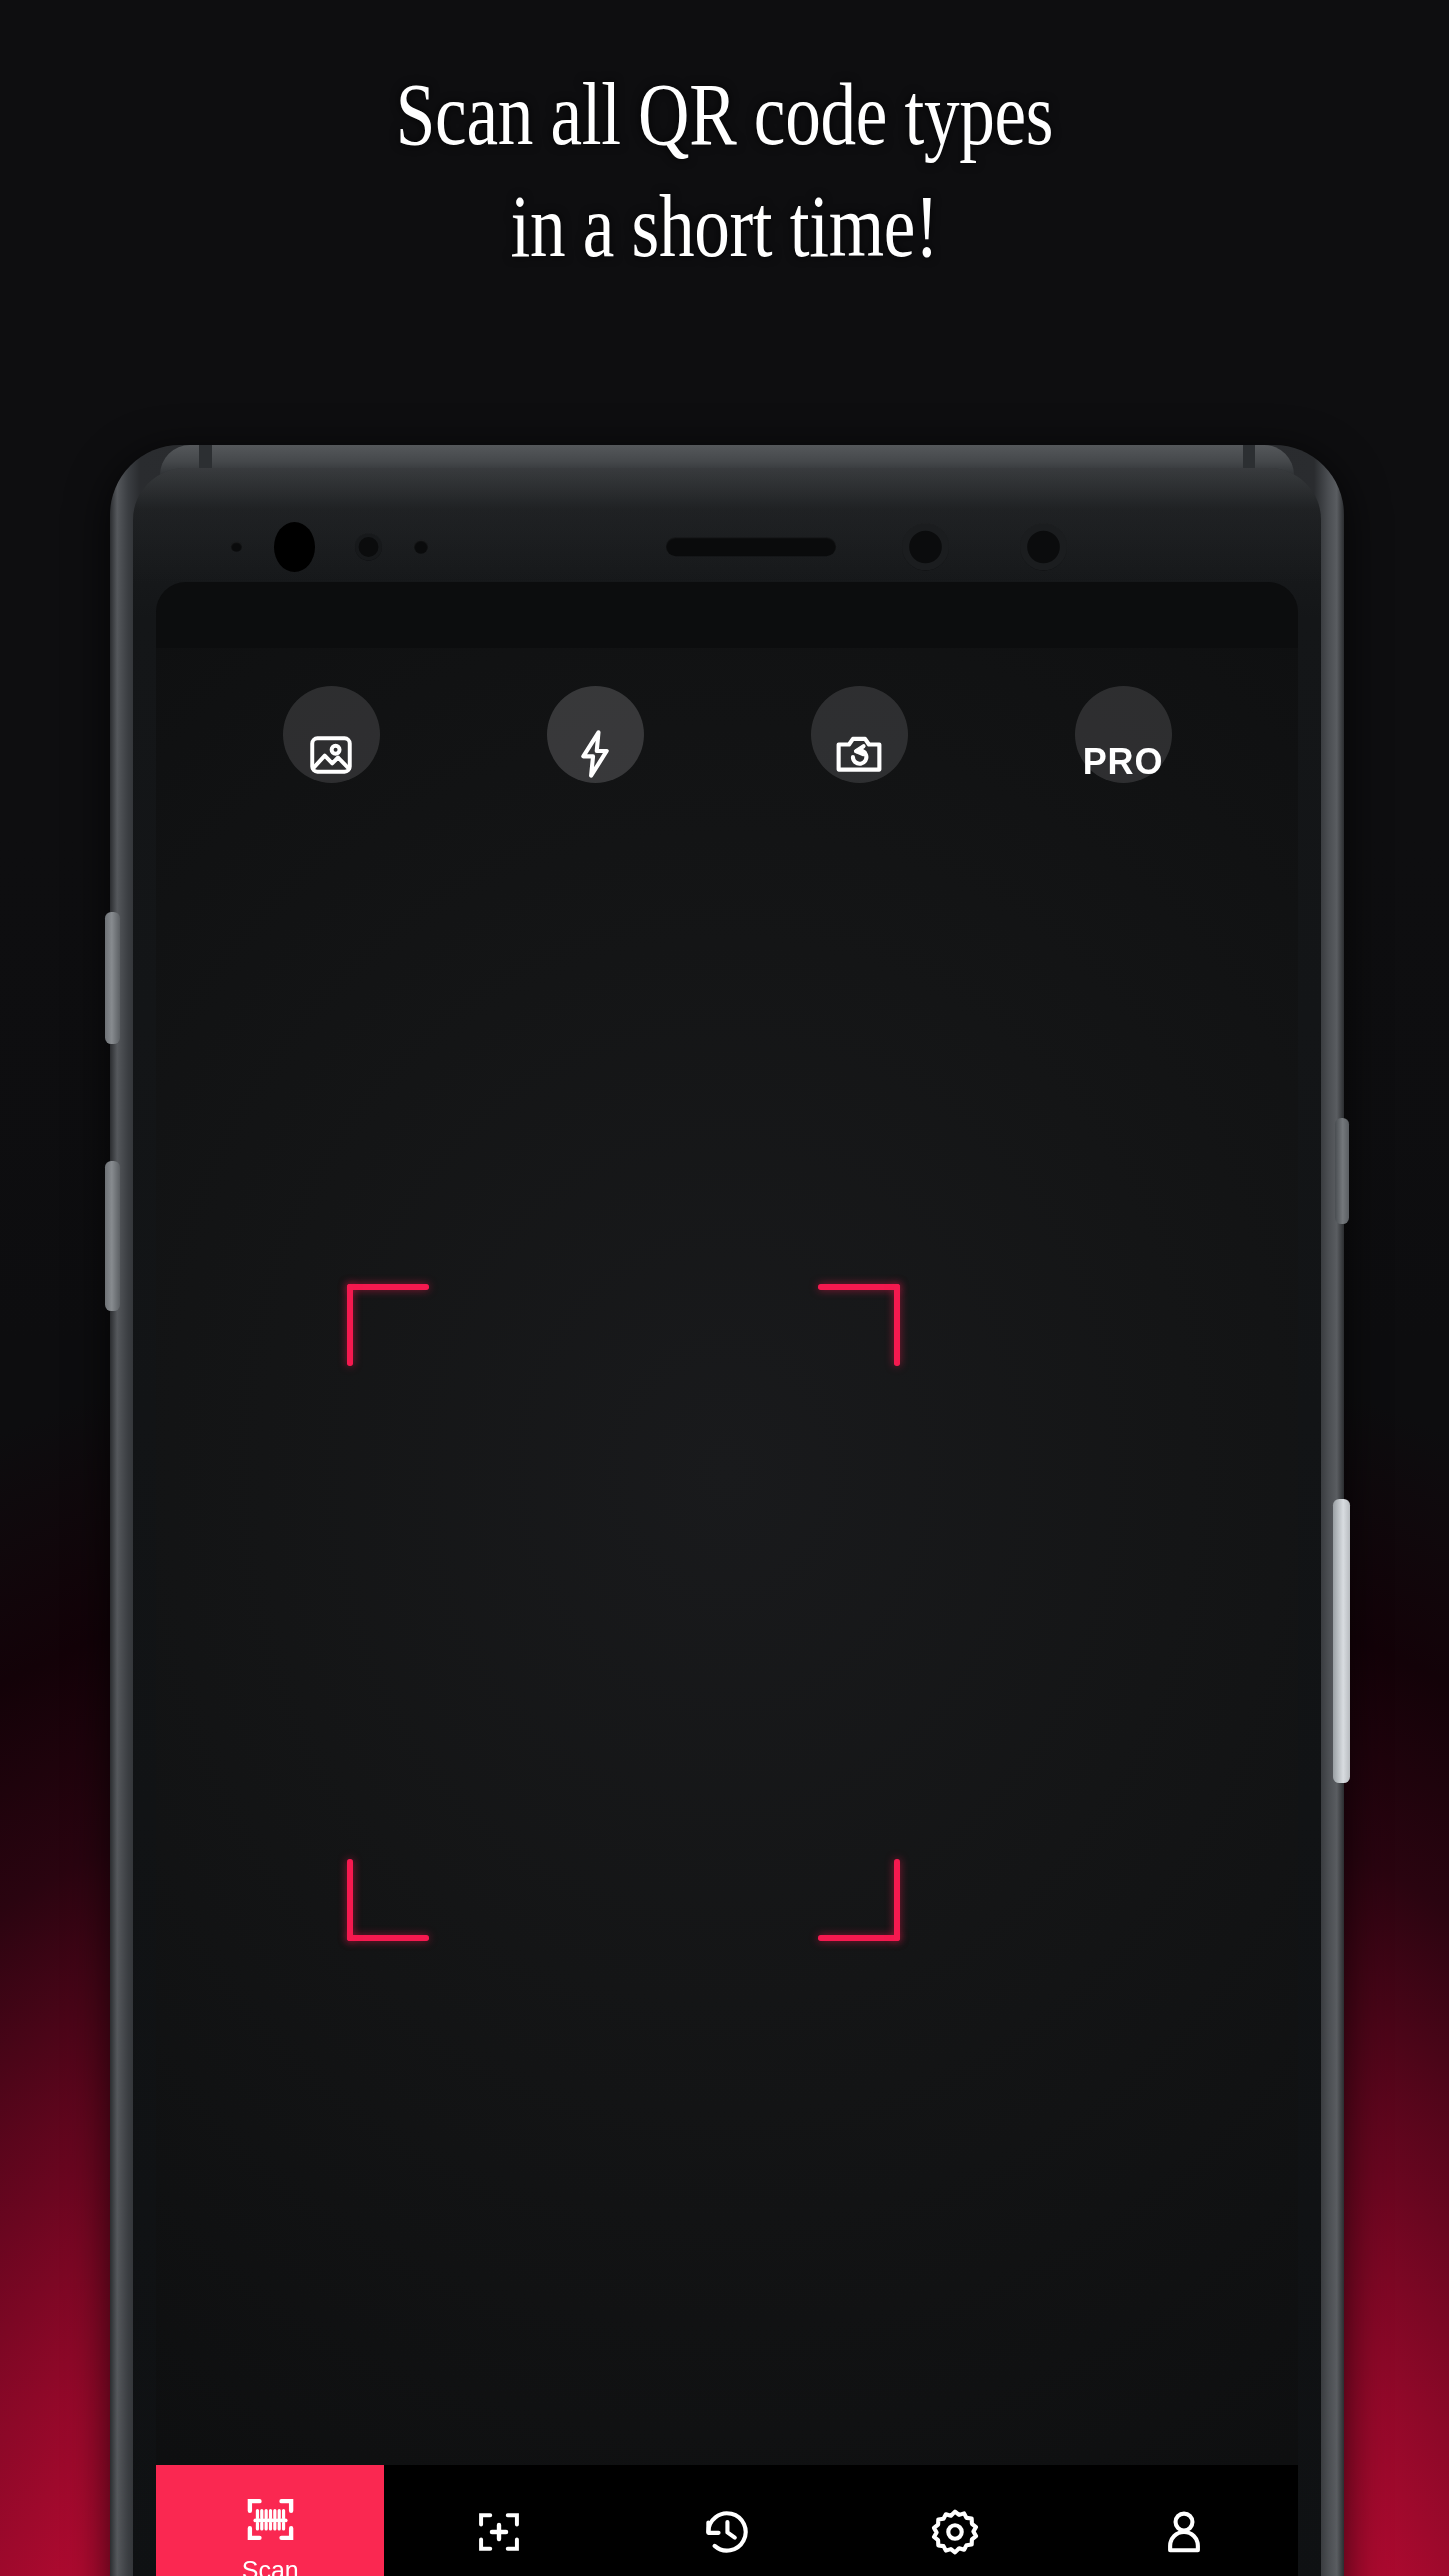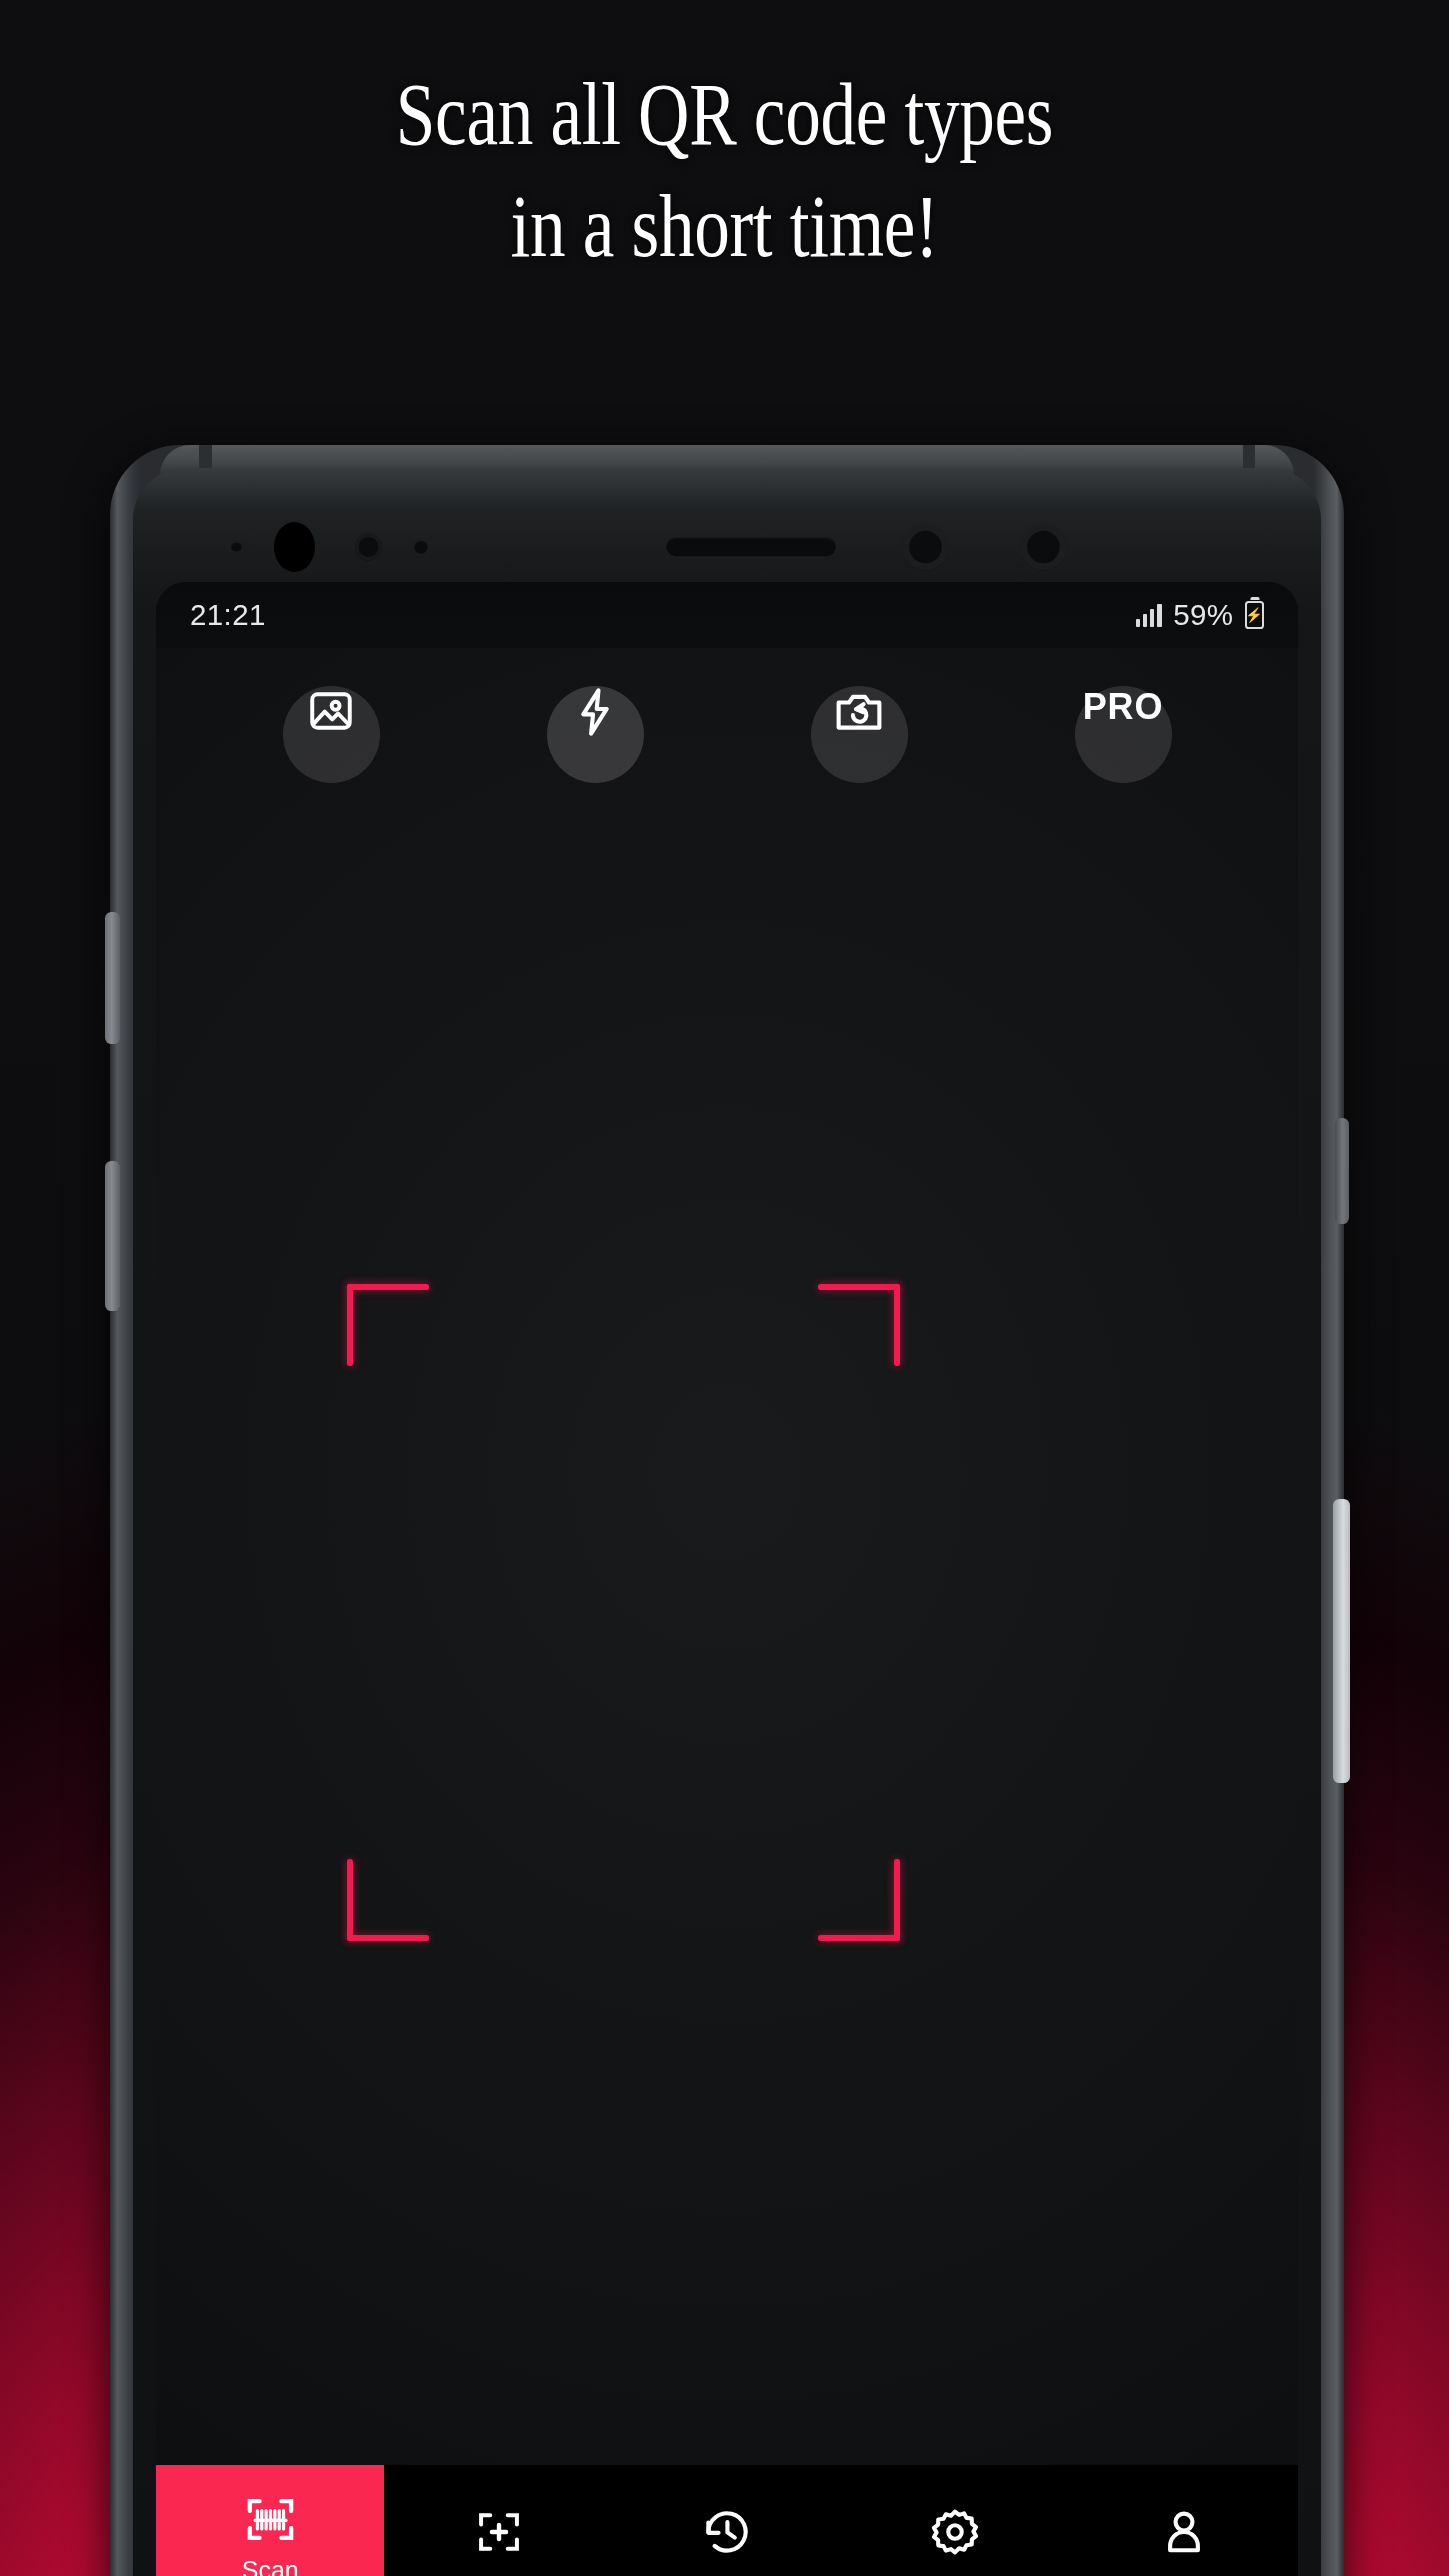--- a/index.html
+++ b/index.html
@@ -126,21 +126,21 @@
 
   
   .toolbar{
     position:absolute; left:0; right:0; top:38px;
     display:flex; justify-content:space-around; align-items:center;
     padding:0 43px;
   }
   .tbtn{
     width:97px; height:97px; border-radius:50%;
     background:rgba(190,190,195,0.17);
-    display:flex; align-items:flex-start; justify-content:center;
+    display:flex; align-items:flex-end; justify-content:center;
     color:#fff;
   }
   .tbtn.flash{ background:rgba(190,190,195,0.22); }
   .tbtn .pro{ font-size:36px; font-weight:700; letter-spacing:0.9px; color:#fff; }
 
   
   .scanframe{ position:absolute; left:191px; top:636px; width:553px; height:657px; }
   .corner{ position:absolute; width:82px; height:82px; }
   .corner span{ position:absolute; background:#f5194f; border-radius:2.7px;
                 box-shadow:0 0 9px rgba(245,25,79,0.55); }
@@ -205,33 +205,20 @@
       <div class="sensor s-cam-front" style="left:141px;"></div>
       <div class="sensor s-cam-ring" style="left:222px;"></div>
       <div class="sensor s-dot-sm" style="left:281px; width:14.3px; height:14.3px;"></div>
       <div class="s-speaker"></div>
       <div class="sensor s-cam-ring big" style="left:769px;"></div>
       <div class="sensor s-cam-ring big" style="left:887px;"></div>
     </div>
 
     <div class="screen">
 
-      <div class="statusbar">
-        <span>21:21</span>
-        <span class="sb-right">
-          <span class="sig">
-              <i></i>
-              <i></i>
-              <i></i>
-              <i></i>
-            </span>
-          <span>59%</span>
-          <span class="batt"></span>
-        </span>
-      </div>
 
       <div class="preview">
 
         <div class="toolbar">
 
           <div class="tbtn">
             <span>
               <svg width="50" height="50" viewBox="0 0 24 24" fill="none" stroke="#fff" stroke-width="1.9" stroke-linecap="round" stroke-linejoin="round">
                 <rect x="3" y="4" width="18" height="16" rx="2.5"></rect>
                 <circle cx="14.2" cy="9.5" r="1.9"></circle>

